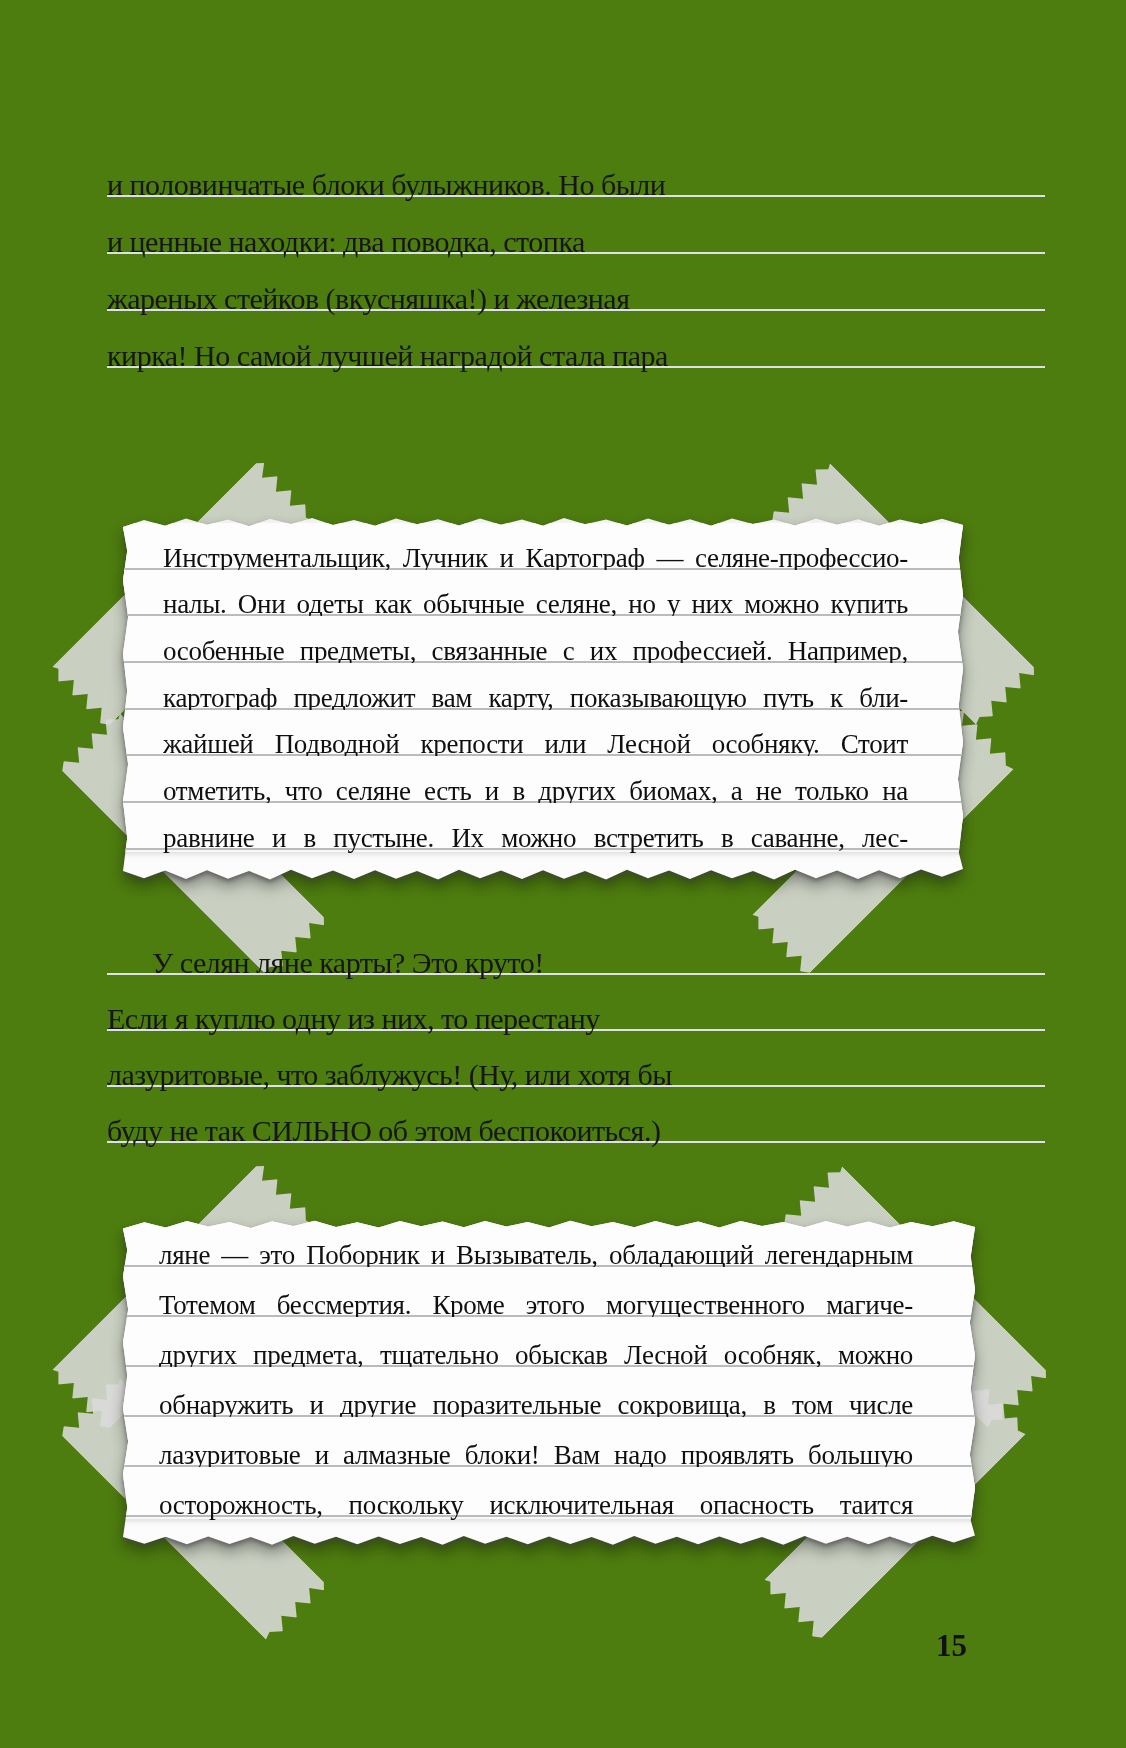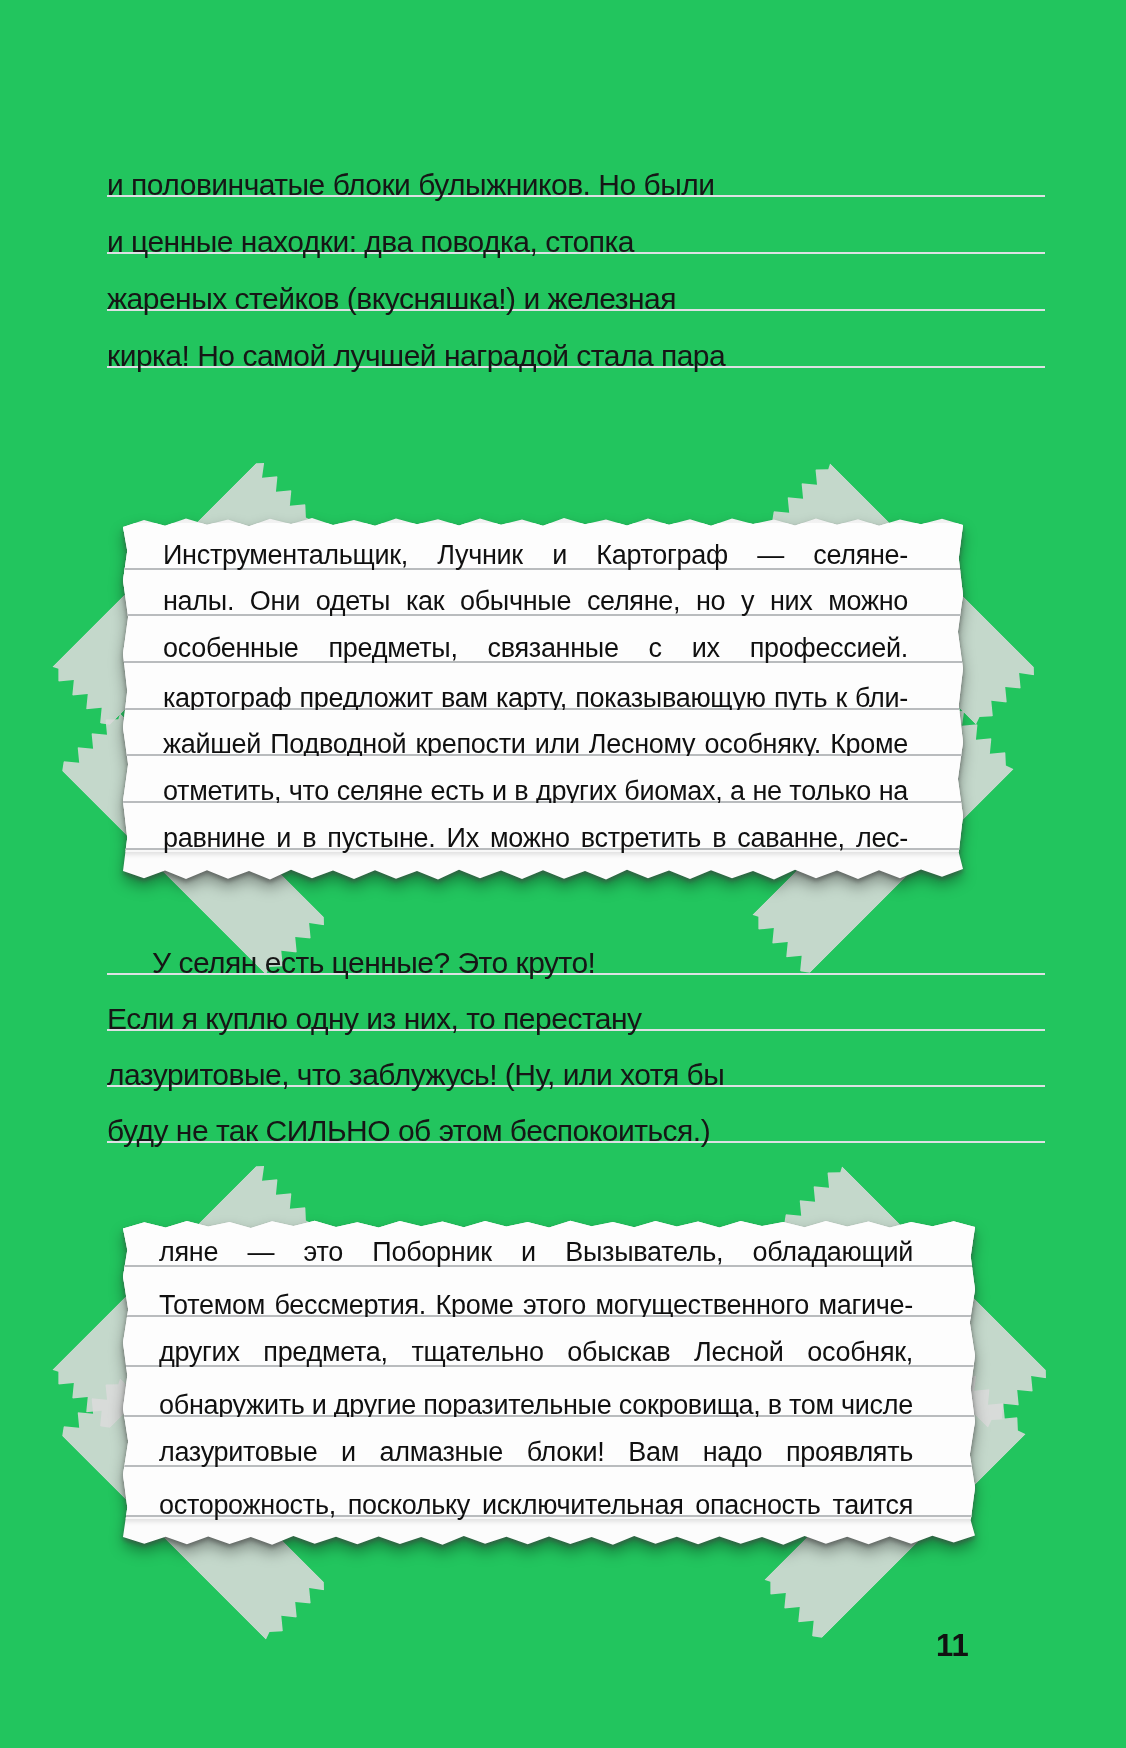--- a/index.html
+++ b/index.html
@@ -1,19 +1,19 @@
 <!DOCTYPE html>
 <html><head>
 <meta charset="utf-8">
 <style>
   * { margin:0; padding:0; box-sizing:content-box; }
   html,body { background:#ffffff; }
   .page {
-    position:relative; width:1126px; height:1748px; background:#22c55e;
-    font-family:Liberation Sans, sans-serif; overflow:hidden; color:#141414;
+    position:relative; width:1126px; height:1748px; background:#4d7c0f;
+    font-family:Liberation Serif, serif; overflow:hidden; color:#141414;
   }
 
   
   .diary { position:absolute; left:107px; width:938px; }
   .diary .dline { position:relative; border-bottom:2px solid #dde1e4; }
   .diary .dline > span {
     position:absolute; left:0; bottom:-7px; white-space:nowrap;
     font-size:30px; letter-spacing:-0.5px; color:#161616;
   }
   .diary-top { top:140px; }
@@ -117,35 +117,35 @@
         <div class="cline">
             <span>налы. Они одеты как обычные селяне, но у них можно купить</span>
           </div>
         <div class="cline">
             <span>особенные предметы, связанные с их профессией. Например,</span>
           </div>
         <div class="cline">
             <span>картограф предложит вам карту, показывающую путь к бли-</span>
           </div>
         <div class="cline">
-            <span>жайшей Подводной крепости или Лесному особняку. Кроме</span>
+            <span>жайшей Подводной крепости или Лесной особняку. Стоит</span>
           </div>
         <div class="cline">
             <span>отметить, что селяне есть и в других биомах, а не только на</span>
           </div>
         <div class="cline">
             <span>равнине и в пустыне. Их можно встретить в саванне, лес-</span>
           </div>
       </div>
     </div>
   </section>
 
   <section class="diary diary-middle">
     <div class="dline indent">
-        <span>У селян есть ценные? Это круто!</span>
+        <span>У селян ляне карты? Это круто!</span>
       </div>
     <div class="dline">
         <span>Если я куплю одну из них, то перестану</span>
       </div>
     <div class="dline">
         <span>лазуритовые, что заблужусь! (Ну, или хотя бы</span>
       </div>
     <div class="dline">
         <span>буду не так СИЛЬНО об этом беспокоиться.)</span>
       </div>
@@ -173,15 +173,15 @@
         <div class="cline">
             <span>лазуритовые и алмазные блоки! Вам надо проявлять большую</span>
           </div>
         <div class="cline">
             <span>осторожность, поскольку исключительная опасность таится</span>
           </div>
       </div>
     </div>
   </section>
 
-  <div class="page-number">11</div>
+  <div class="page-number">15</div>
 
 </div>
 
 </body></html>

